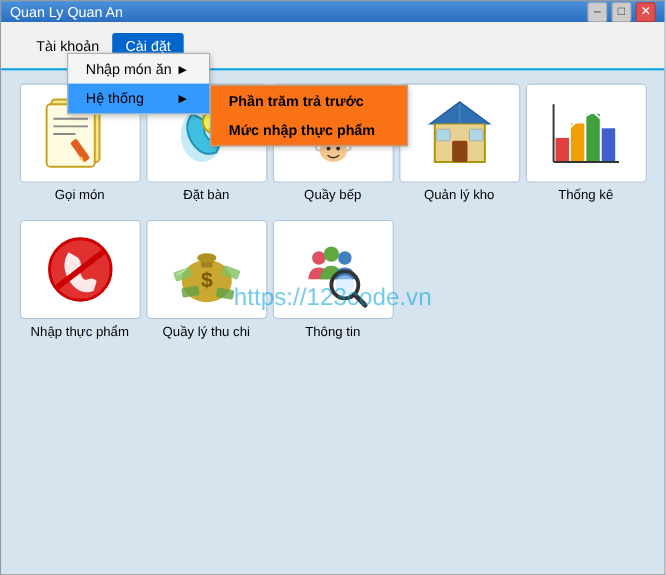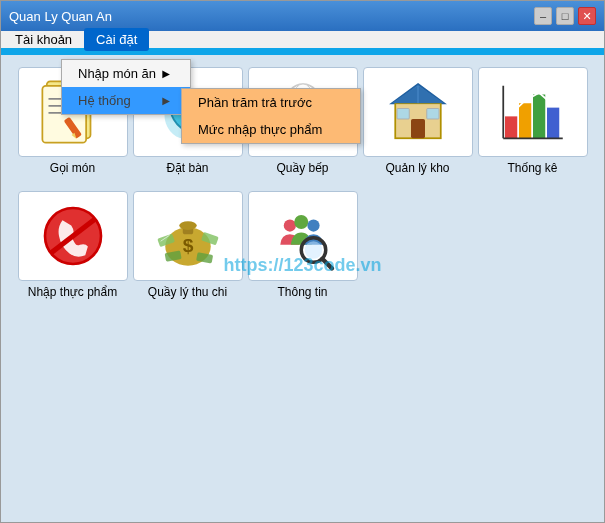--- a/index.html
+++ b/index.html
@@ -13,21 +13,21 @@
     .window {
       width: 605px;
       height: 523px;
       background: #d6e4f0;
       border: 1px solid #999;
       display: flex;
       flex-direction: column;
     }
     .title-bar {
       background: linear-gradient(to bottom, #4a90d9, #2a6fc0);
-      height: 30px;
+      height: 19px;
       display: flex;
       align-items: center;
       justify-content: space-between;
       padding: 0 8px;
       color: white;
       font-size: 13px;
       flex-shrink: 0;
     }
     .title-bar-buttons {
       display: flex;
@@ -42,25 +42,25 @@
       display: flex;
       align-items: center;
       justify-content: center;
       font-size: 11px;
       cursor: pointer;
       color: #333;
     }
     .title-btn.close { background: #e05050; color: white; border-color: #c03030; }
     .menu-bar {
       background: #f0f0f0;
-      height: 24px;
-      display: flex;
-      align-items: center;
-      padding: 0 2px;
-      border-bottom: 7px solid #0ea5e9;
+      height: 44px;
+      display: flex;
+      align-items: center;
+      padding: 0 20px;
+      border-bottom: 2px solid #0ea5e9;
       flex-shrink: 0;
       position: relative;
       z-index: 100;
     }
     .menu-item {
       padding: 4px 12px;
       font-size: 13px;
       cursor: pointer;
       border-radius: 3px;
       color: #000;
@@ -83,32 +83,33 @@
     }
     .dropdown-item {
       padding: 6px 20px 6px 16px;
       font-size: 13px;
       cursor: pointer;
       display: flex;
       align-items: center;
       justify-content: space-between;
       color: #000;
     }
-    .dropdown-item.highlighted { background: #3399ff; color: #404040; }
+    .dropdown-item.highlighted { background: #3399ff; color: #000000; }
     .dropdown-arrow { font-size: 10px; }
     
     .submenu {
       position: absolute;
       top: 57px;
-      left: 180px;
-      background: #fdba74;
+      left: 190px;
+      background: #f97316;
       border: 1px solid #aaa;
       box-shadow: 2px 2px 5px rgba(0,0,0,0.2);
       min-width: 180px;
       z-index: 300;
+      font-weight: bold;
     }
     .submenu-item {
       padding: 6px 16px;
       font-size: 13px;
       cursor: pointer;
       color: #000;
     }
     
     .main-content {
       flex: 1;
@@ -143,22 +144,22 @@
       font-size: 12px;
       color: #000;
       text-align: center;
     }
     
     .watermark {
       position: absolute;
       top: 45%;
       left: 50%;
       transform: translate(-50%, -50%);
-      font-size: 18px;
-      font-weight: bold;
+      font-size: 22px;
+      font-weight: normal;
       color: rgba(0, 160, 220, 0.55);
       white-space: nowrap;
       pointer-events: none;
       z-index: 50;
     }
     
     .icon-svg {
       width: 70px;
       height: 70px;
     }

